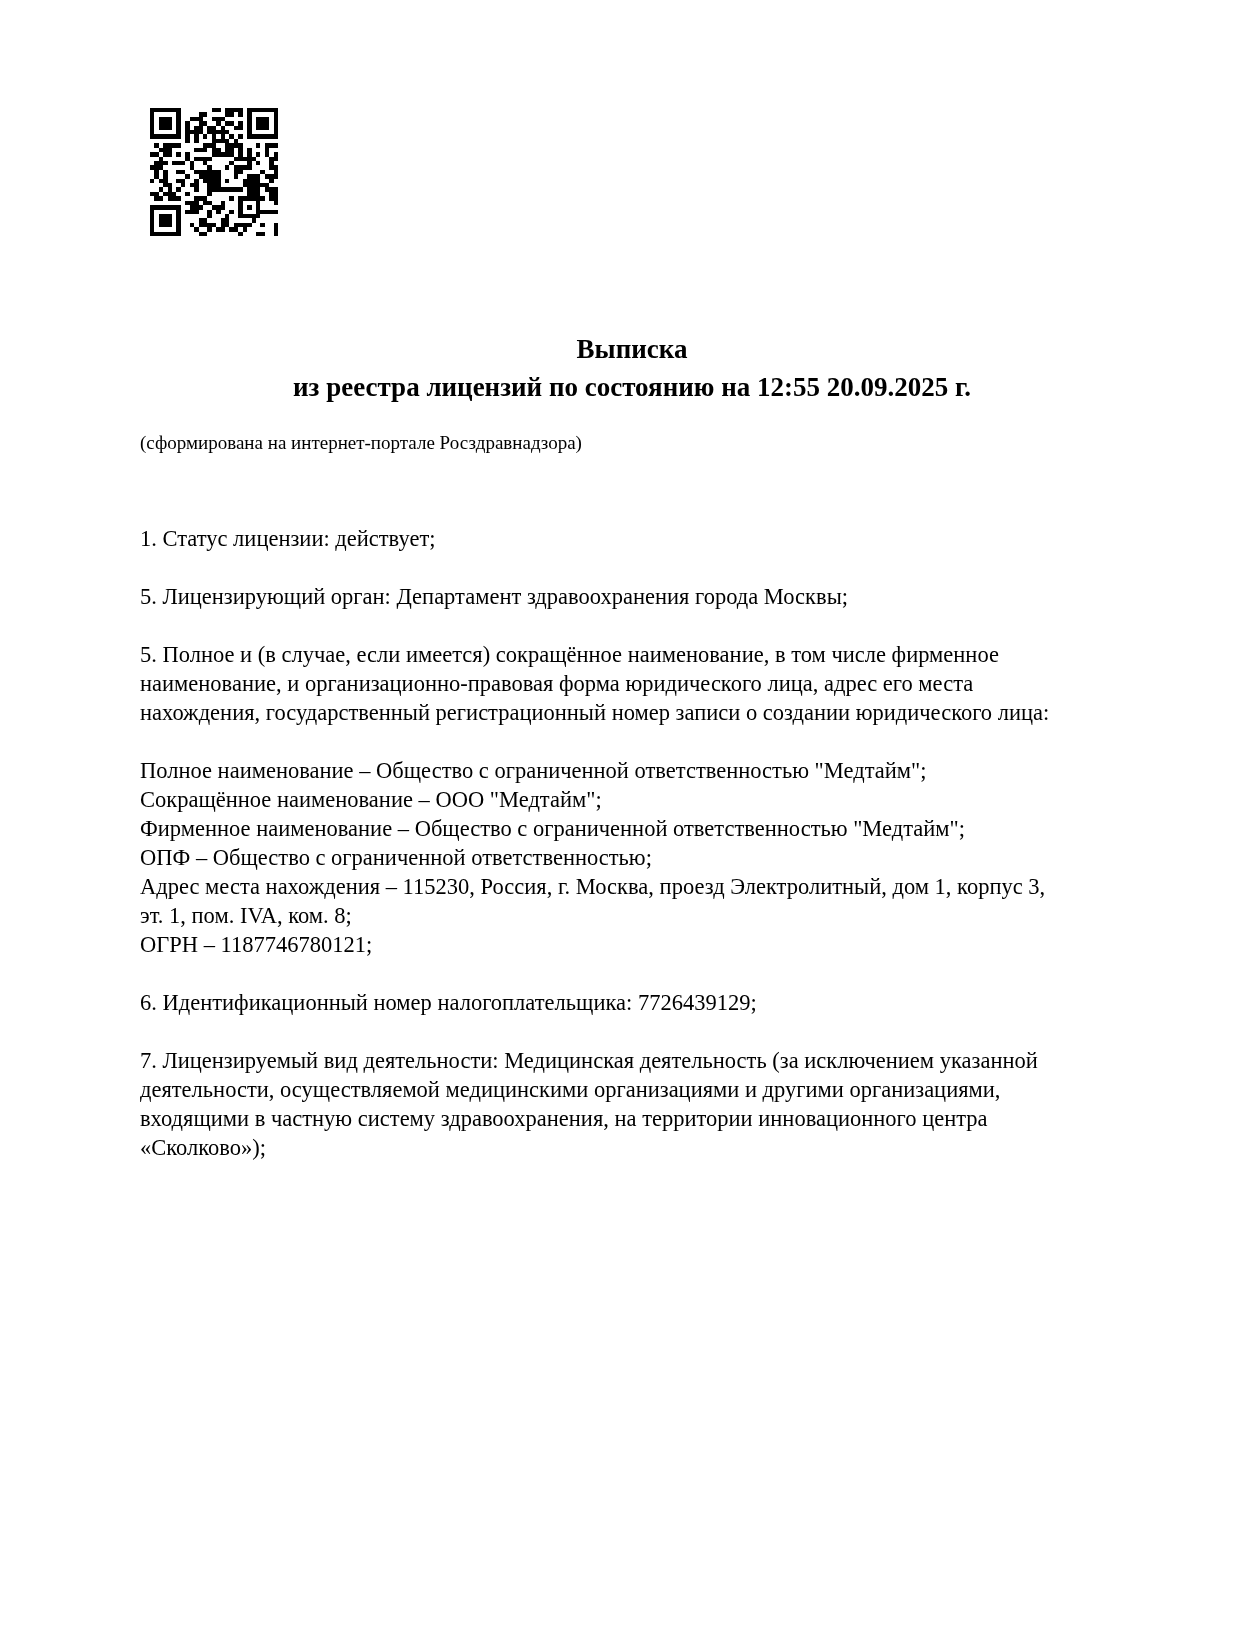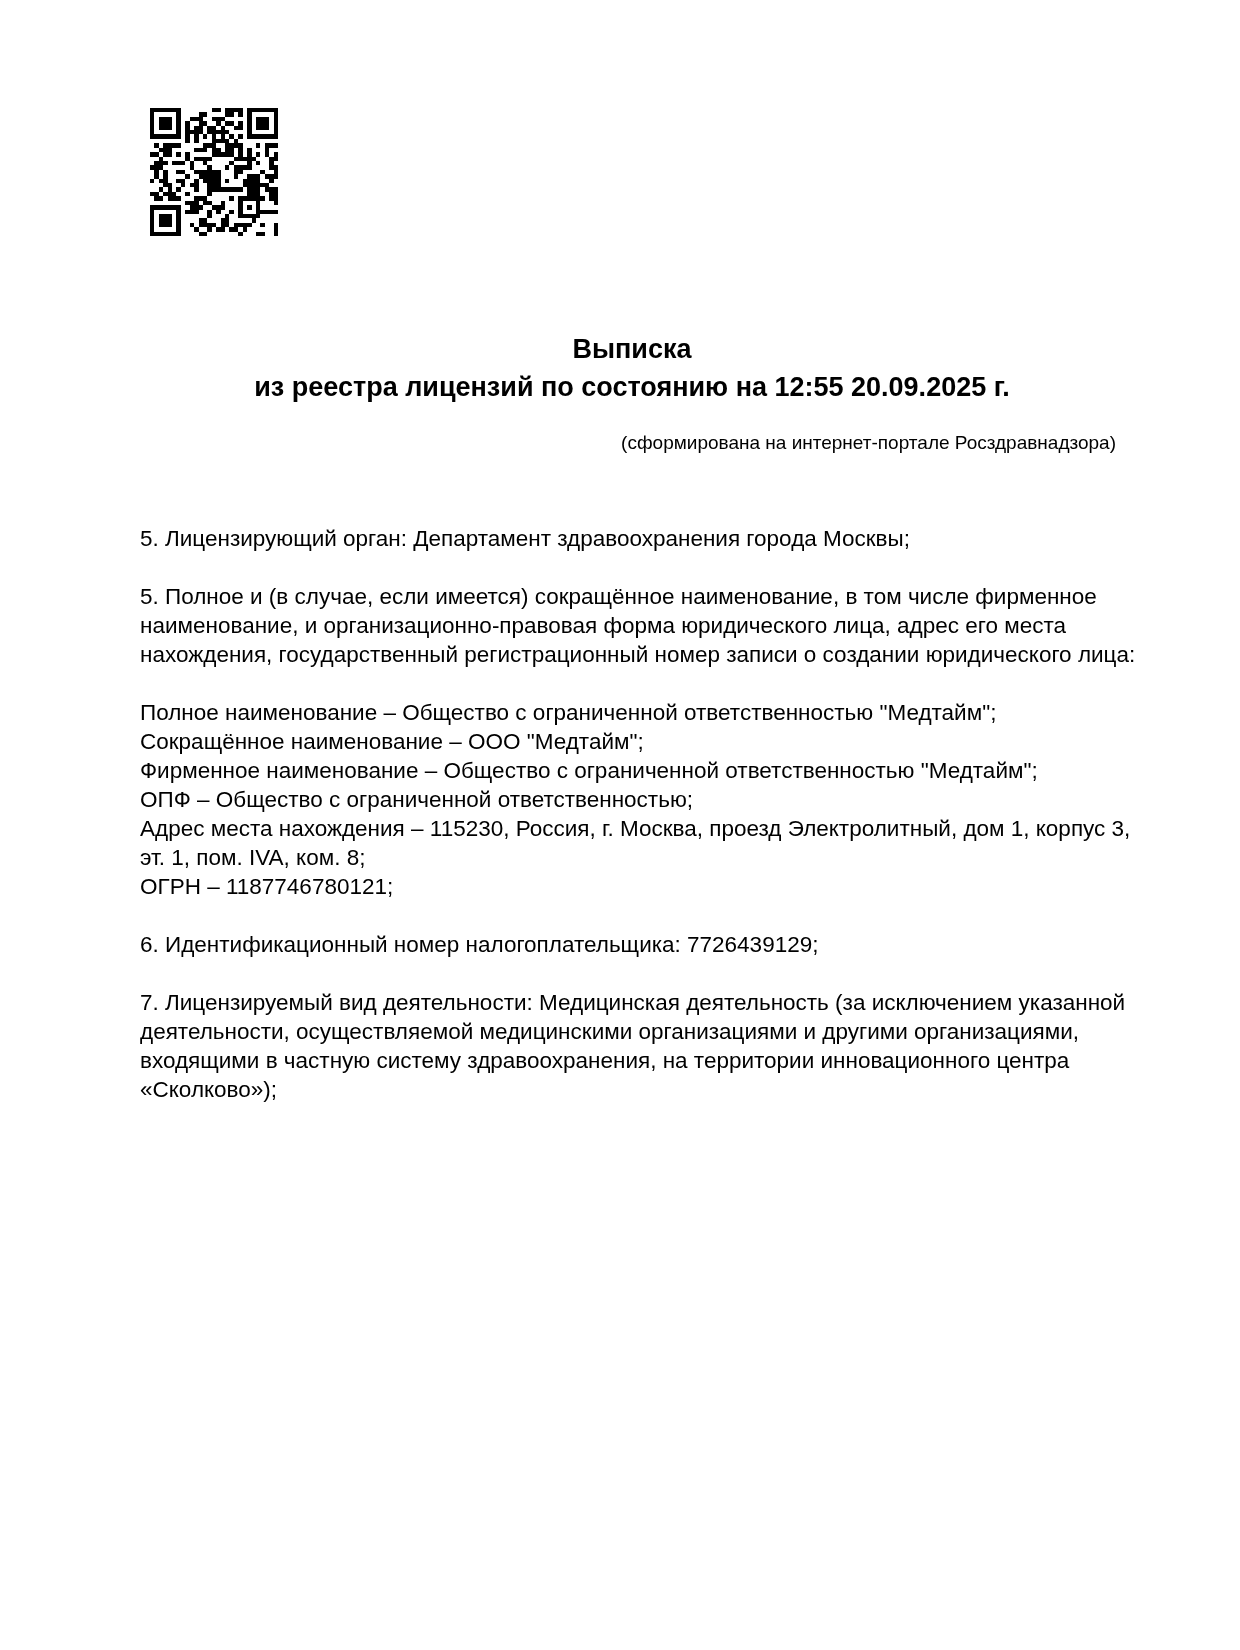--- a/index.html
+++ b/index.html
@@ -2,21 +2,21 @@
 <html lang="ru"><head>
 <meta charset="utf-8">
 <style>
   html, body { margin: 0; padding: 0; background: #ffffff; }
   .page {
     position: relative;
     width: 1240px;
     height: 1650px;
     background: #ffffff;
     color: #000000;
-    font-family: Liberation Sans, sans-serif;
+    font-family: Liberation Serif, serif;
     overflow: hidden;
   }
   .qr {
     position: absolute;
     left: 150px;
     top: 108px;
     width: 128px;
     height: 128px;
   }
   .qr svg { display: block; width: 128px; height: 128px; }
@@ -26,24 +26,23 @@
     top: 330px;
     width: 984px;
     text-align: center;
     font-weight: bold;
     font-size: 27px;
     line-height: 38px;
     white-space: pre;
   }
   .doc-subtitle {
     position: absolute;
-    left: 132px;
+    left: 140px;
     top: 430px;
     width: 984px;
-    text-align: right;
     font-size: 19px;
     line-height: 26px;
   }
   .content {
     position: absolute;
     left: 140px;
     top: 524px;
     width: 1010px;
   }
   .content p {
@@ -473,20 +472,21 @@
         <rect x="25" y="28" width="1" height="1" fill="#000"></rect>
         <rect x="28" y="28" width="1" height="1" fill="#000"></rect>
       </svg>
   </div>
 
   <div class="doc-title"><span>Выписка</span><br><span>из реестра лицензий по состоянию на 12:55 20.09.2025 г.</span></div>
 
   <div class="doc-subtitle">(сформирована на интернет-портале Росздравнадзора)</div>
 
   <div class="content">
+    <p>1. Статус лицензии: действует;</p>
     <p>5. Лицензирующий орган: Департамент здравоохранения города Москвы;</p>
     <p>5. Полное и (в случае, если имеется) сокращённое наименование, в том числе фирменное
 наименование, и организационно-правовая форма юридического лица, адрес его места
 нахождения, государственный регистрационный номер записи о создании юридического лица:</p>
     <p>Полное наименование – Общество с ограниченной ответственностью "Медтайм";
 Сокращённое наименование – ООО "Медтайм";
 Фирменное наименование – Общество с ограниченной ответственностью "Медтайм";
 ОПФ – Общество с ограниченной ответственностью;
 Адрес места нахождения – 115230, Россия, г. Москва, проезд Электролитный, дом 1, корпус 3,
 эт. 1, пом. IVA, ком. 8;

